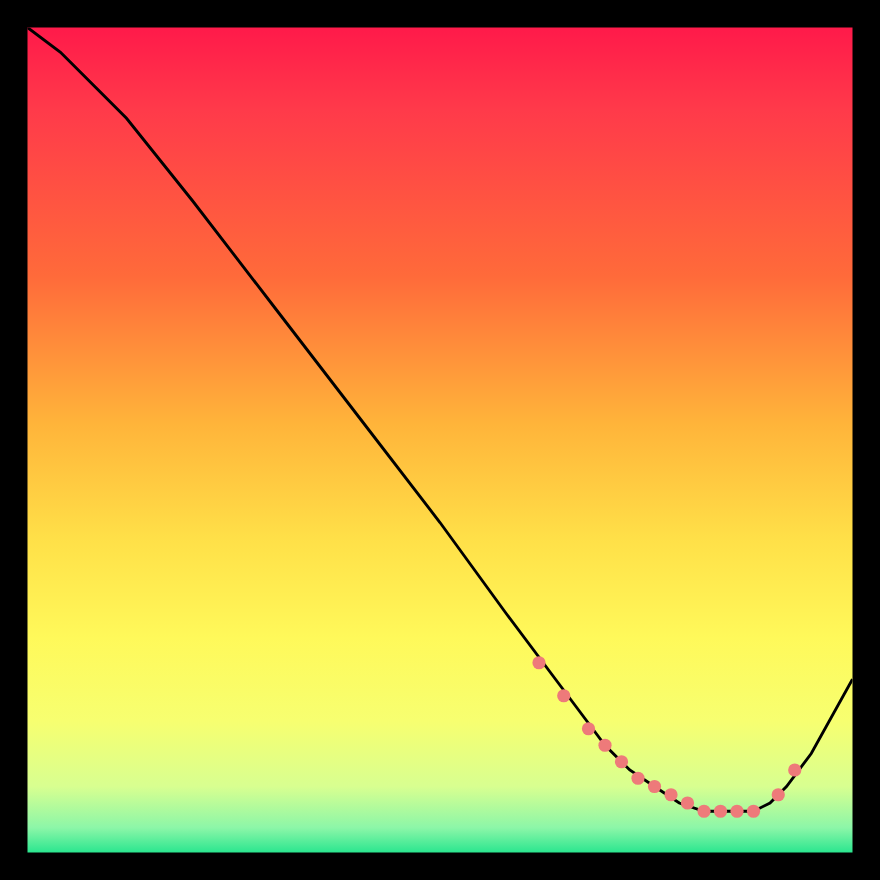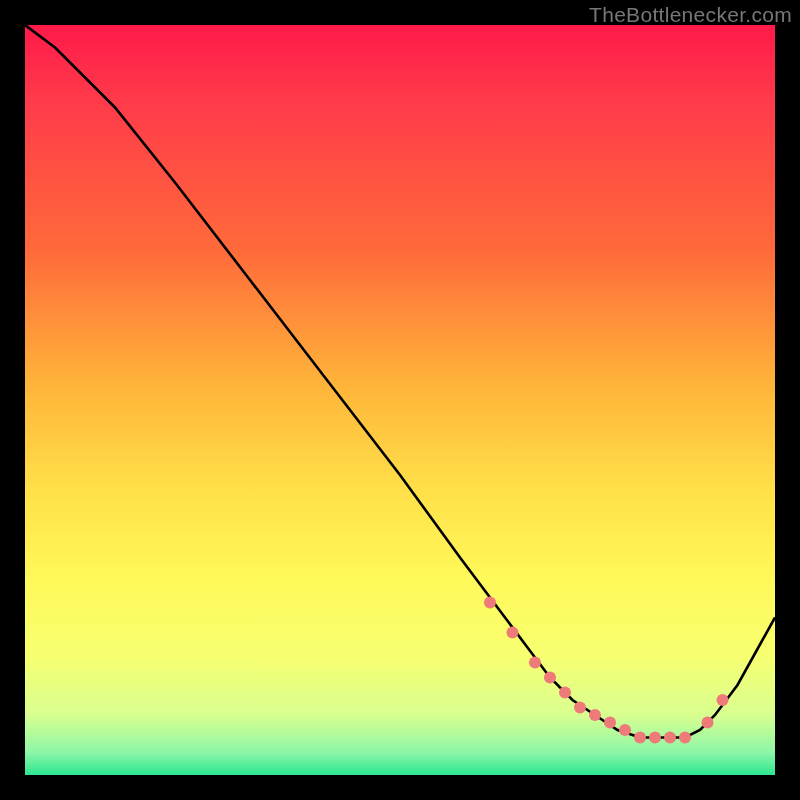--- a/index.html
+++ b/index.html
@@ -78,14 +78,13 @@
           <circle cx="80" cy="94" r="0.8" fill="#ee7a7a"></circle>
           <circle cx="82" cy="95" r="0.8" fill="#ee7a7a"></circle>
           <circle cx="84" cy="95" r="0.8" fill="#ee7a7a"></circle>
           <circle cx="86" cy="95" r="0.8" fill="#ee7a7a"></circle>
           <circle cx="88" cy="95" r="0.8" fill="#ee7a7a"></circle>
           <circle cx="91" cy="93" r="0.8" fill="#ee7a7a"></circle>
           <circle cx="93" cy="90" r="0.8" fill="#ee7a7a"></circle>
         </g>
     </svg>
   </div>
-  <div class="watermark">TheBottlenecker.com</div>
 </div>
 
 </body></html>

